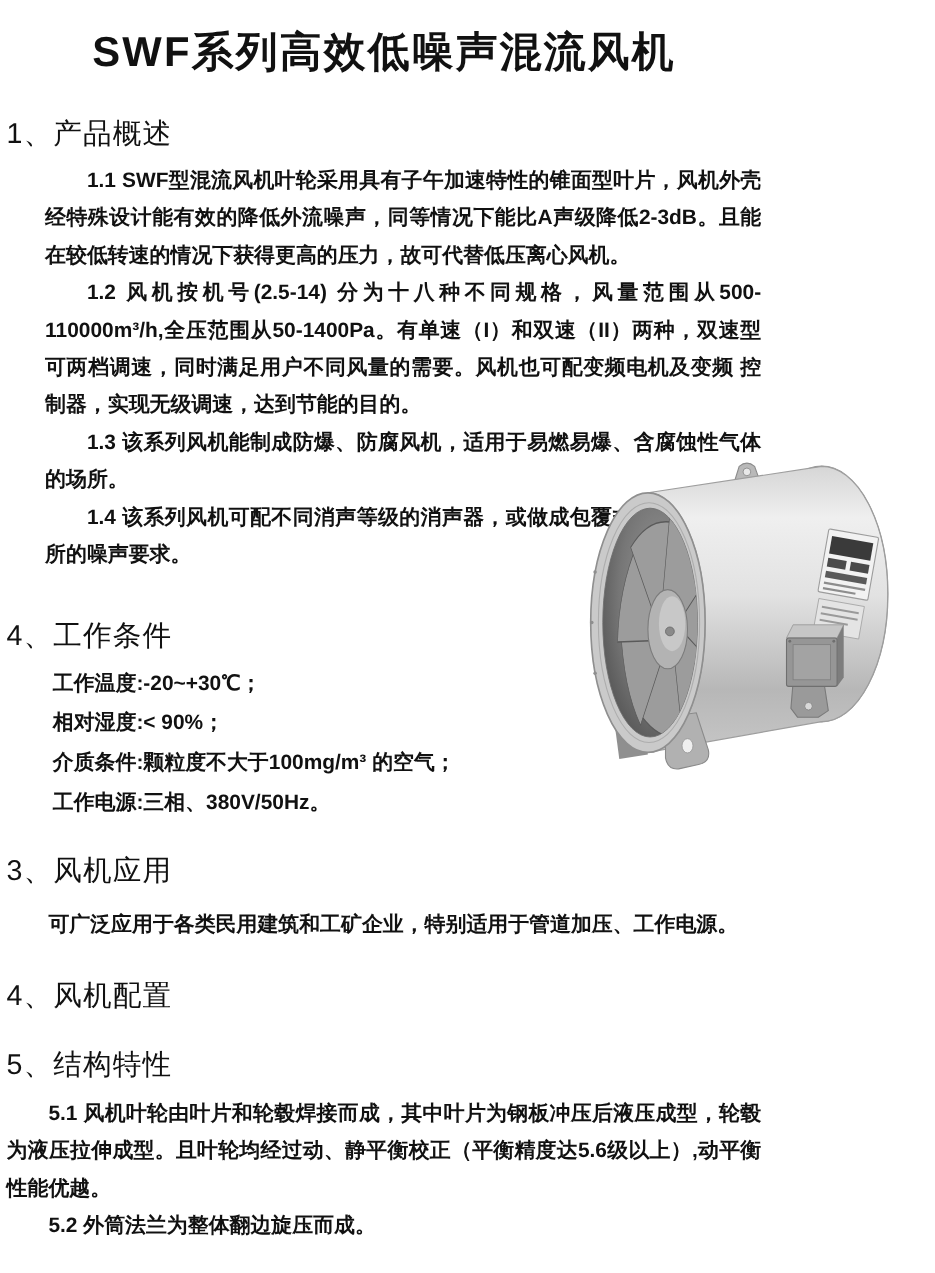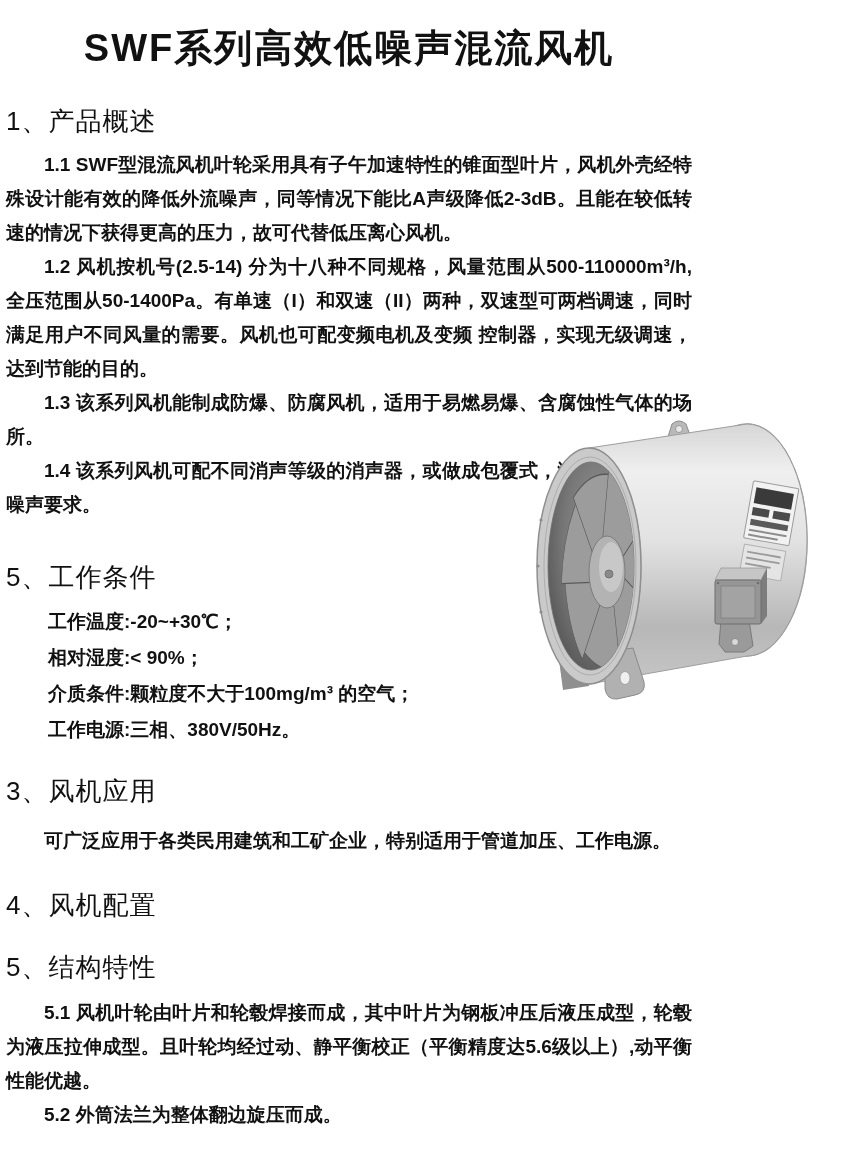--- a/index.html
+++ b/index.html
@@ -41,21 +41,21 @@
   .h-sec4 { margin-top: 30px; }
   .h-sec5 { margin-top: 28px; }
 
   .body-text {
     font-size: 19px;
     line-height: 34px;
     font-weight: 700;
     text-align: justify;
     margin: 0;
   }
-  .para-block { margin-top: 10px; }
+  .para-block { margin-top: 10px; margin-left: 35px; }
   .indent { text-indent: 2em; }
 
   .cond-list {
     margin-top: 10px;
     padding-left: 42px;
   }
   .cond-line {
     font-size: 19px;
     line-height: 36px;
     font-weight: 700;
@@ -103,21 +103,21 @@
   <h1 class="doc-title">SWF系列高效低噪声混流风机</h1>
 
   <h2 class="sec-heading h-sec1">1、产品概述</h2>
   <div class="para-block">
     <p class="body-text indent">1.1 SWF型混流风机叶轮采用具有子午加速特性的锥面型叶片，风机外壳经特殊设计能有效的降低外流噪声，同等情况下能比A声级降低2-3dB。且能在较低转速的情况下获得更高的压力，故可代替低压离心风机。</p>
     <p class="body-text indent">1.2 风机按机号(2.5-14) 分为十八种不同规格，风量范围从500-110000m³/h,全压范围从50-1400Pa。有单速（I）和双速（II）两种，双速型可两档调速，同时满足用户不同风量的需要。风机也可配变频电机及变频 控制器，实现无级调速，达到节能的目的。</p>
     <p class="body-text indent">1.3 该系列风机能制成防爆、防腐风机，适用于易燃易爆、含腐蚀性气体的场所。</p>
     <p class="body-text indent">1.4 该系列风机可配不同消声等级的消声器，或做成包覆式，满足不同场所的噪声要求。</p>
   </div>
 
-  <h2 class="sec-heading h-sec2">5、工作条件</h2>
+  <h2 class="sec-heading h-sec2">4、工作条件</h2>
   <div class="cond-list">
     <div class="cond-line">工作温度:-20~+30℃；</div>
     <div class="cond-line">相对湿度:&lt; 90%；</div>
     <div class="cond-line">介质条件:颗粒度不大于100mg/m³ 的空气；</div>
     <div class="cond-line">工作电源:三相、380V/50Hz。</div>
   </div>
 
   <h2 class="sec-heading h-sec3">3、风机应用</h2>
   <div class="app-body">
     <p class="body-text indent">可广泛应用于各类民用建筑和工矿企业，特别适用于管道加压、工作电源。</p>

